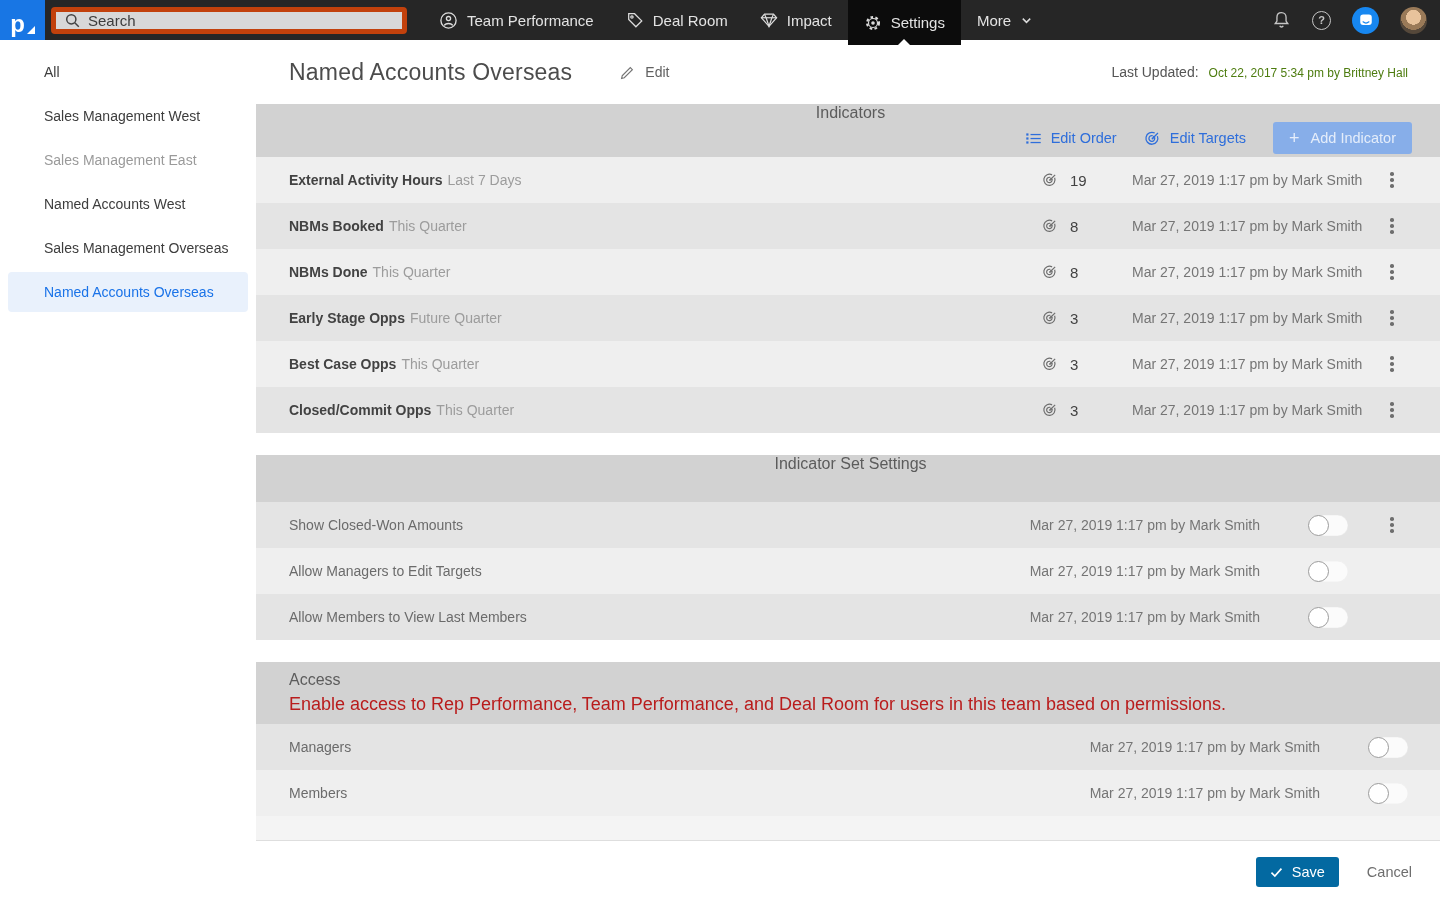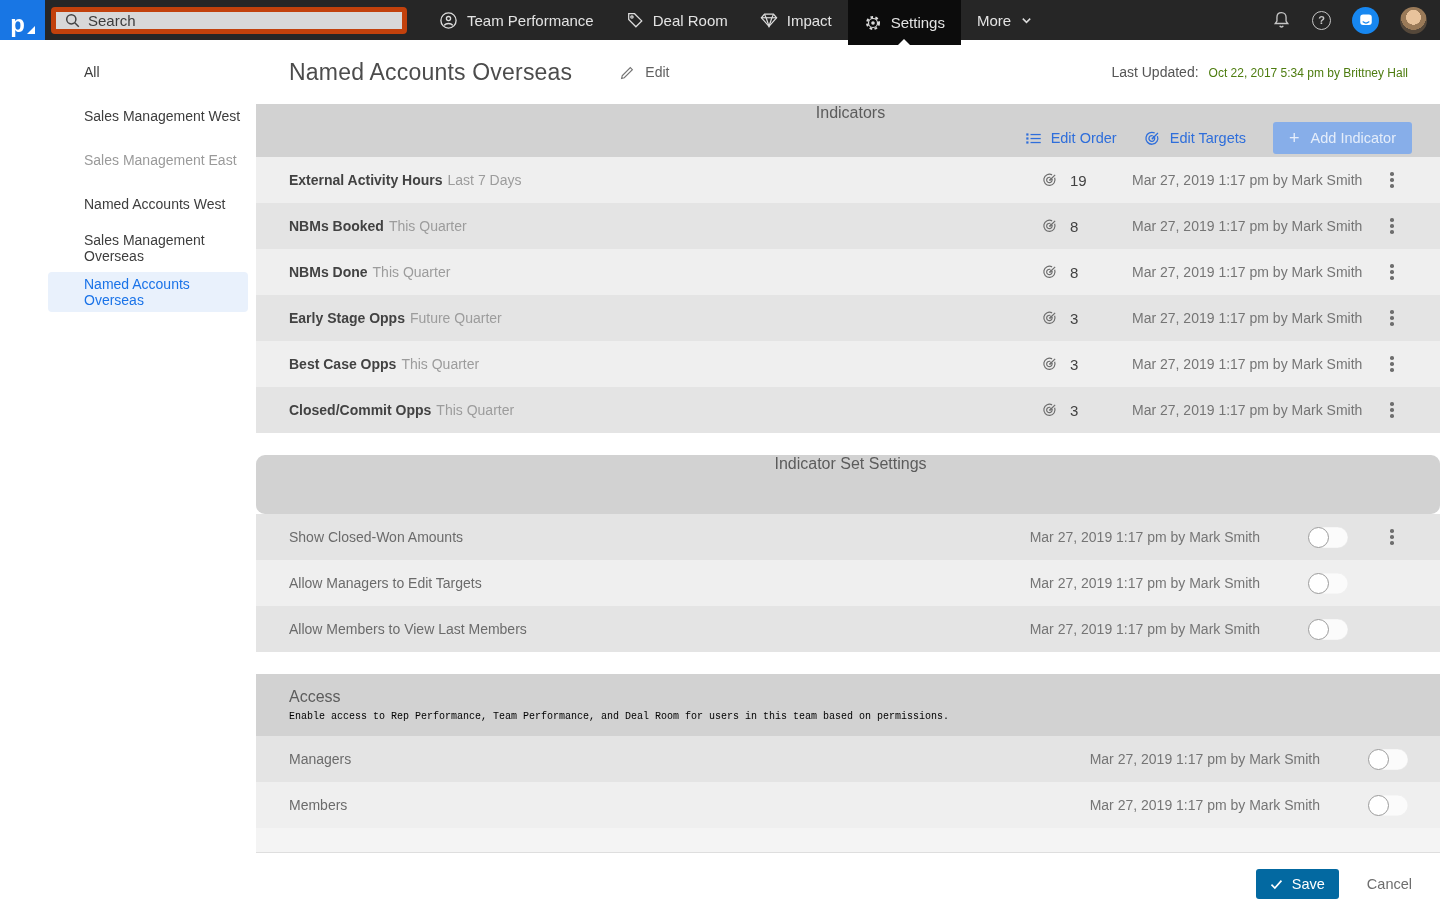--- a/index.html
+++ b/index.html
@@ -20,21 +20,21 @@
   .nav-item.active { background:#0c0c0c; height:45px; }
   .nav-item.active::after { content:''; position:absolute; bottom:0; left:50%; transform:translateX(-50%); width:0; height:0; border-left:6px solid transparent; border-right:6px solid transparent; border-bottom:6px solid #fff; }
   .nav-icon { display:flex; align-items:center; }
   .topbar-right { margin-left:auto; display:flex; align-items:center; gap:21px; padding-right:13px; }
   .help-icon { width:19px; height:19px; border:1.5px solid #c6c6c6; border-radius:50%; color:#c6c6c6; font-size:11px; font-weight:bold; display:flex; align-items:center; justify-content:center; cursor:pointer; }
   .intercom { width:27px; height:27px; border-radius:50%; background:#1787f0; display:flex; align-items:center; justify-content:center; cursor:pointer; }
   .avatar { width:27px; height:27px; border-radius:50%; cursor:pointer;
     background: radial-gradient(circle at 50% 38%, #e8c39c 0 34%, #9a7a58 35% 58%, #55483a 59% 100%); }
 
   
-  .sidebar { position:absolute; top:40px; left:0; width:256px; bottom:0; background:#fff; padding-top:8px;padding-left:40px; }
+  .sidebar { position:absolute; top:40px; left:0; width:256px; bottom:0; background:#fff; padding-top:8px; }
   .side-item { height:40px; margin:4px 8px; padding-left:36px; display:flex; align-items:center; font-size:14px; color:#3d3d3d; border-radius:4px; cursor:pointer; }
   .side-item.muted { color:#9a9a9a; }
   .side-item.active { background:#e9f1fc; color:#1a73e8; }
 
   
   .content { position:absolute; top:40px; left:256px; width:1184px; bottom:0; background:#fff; }
   .page-header { height:64px; display:flex; align-items:center; padding:0 32px 0 33px; }
   .page-title { font-size:23px; color:#4c4c4c; font-weight:400; letter-spacing:.2px; }
   .edit-link { display:flex; align-items:center; gap:9px; margin-left:48px; color:#616161; font-size:14px; cursor:pointer; }
   .last-updated { margin-left:auto; display:flex; align-items:baseline; gap:10px; }
@@ -63,21 +63,21 @@
 
   .gap { height:22px; background:#fff; }
 
   .label-cell { color:#6b6b6b; font-size:14px; }
   .stamp-right { color:#757575; font-size:14px; }
   .toggle { width:40px; height:21px; border-radius:11px; background:#fbfbfb; position:relative; margin-left:48px; cursor:pointer; box-shadow:0 0 0 .5px rgba(0,0,0,.04) inset; }
   .toggle .knob { position:absolute; left:0; top:0; width:21px; height:21px; border-radius:50%; background:#fff; border:1.5px solid #9b9b9b; }
   .settings-row .toggle { margin-right:24px; }
 
   .access-bar { height:62px; background:#d2d2d2; display:flex; flex-direction:column; justify-content:center; gap:5px; padding:0 28px 0 33px; }
-  .access-desc { font-size:10px; color:#000000;font-family:Liberation Mono, monospace; }
+  .access-desc { font-size:18px; color:#b91c1c; }
   .access-row { padding-right:32px; }
 
   .bottom-strip { height:25px; background:#f4f4f4; border-bottom:1px solid #dedede; }
   .footer { display:flex; align-items:center; justify-content:flex-end; gap:28px; padding:16px 28px 0 0; }
   .save-btn { display:flex; align-items:center; gap:9px; background:#0369a1; color:#fff; border:none; border-radius:3px; height:30px; padding:0 14px; font-size:14.5px; font-family:inherit; cursor:pointer; }
   .cancel-link { color:#6e6e6e; font-size:14.5px; cursor:pointer; }
 
   svg { display:block; }
 </style>
 </head>
@@ -371,21 +371,21 @@
           <span class="kebab">
             <i></i>
             <i></i>
             <i></i>
           </span>
         </span>
     </div>
 
     <div class="gap"></div>
 
-    <div class="section-bar" style="height:59px;border-radius:9px;">
+    <div class="section-bar" style="height:47px;">
       <span class="section-title">Indicator Set Settings</span>
     </div>
 
     <div class="row dark settings-row">
       <span class="label-cell">Show Closed-Won Amounts</span>
       <span class="row-spacer"></span>
       <span class="stamp-right">Mar 27, 2019 1:17 pm by Mark Smith</span>
       <span class="toggle">
           <span class="knob"></span>
         </span>

